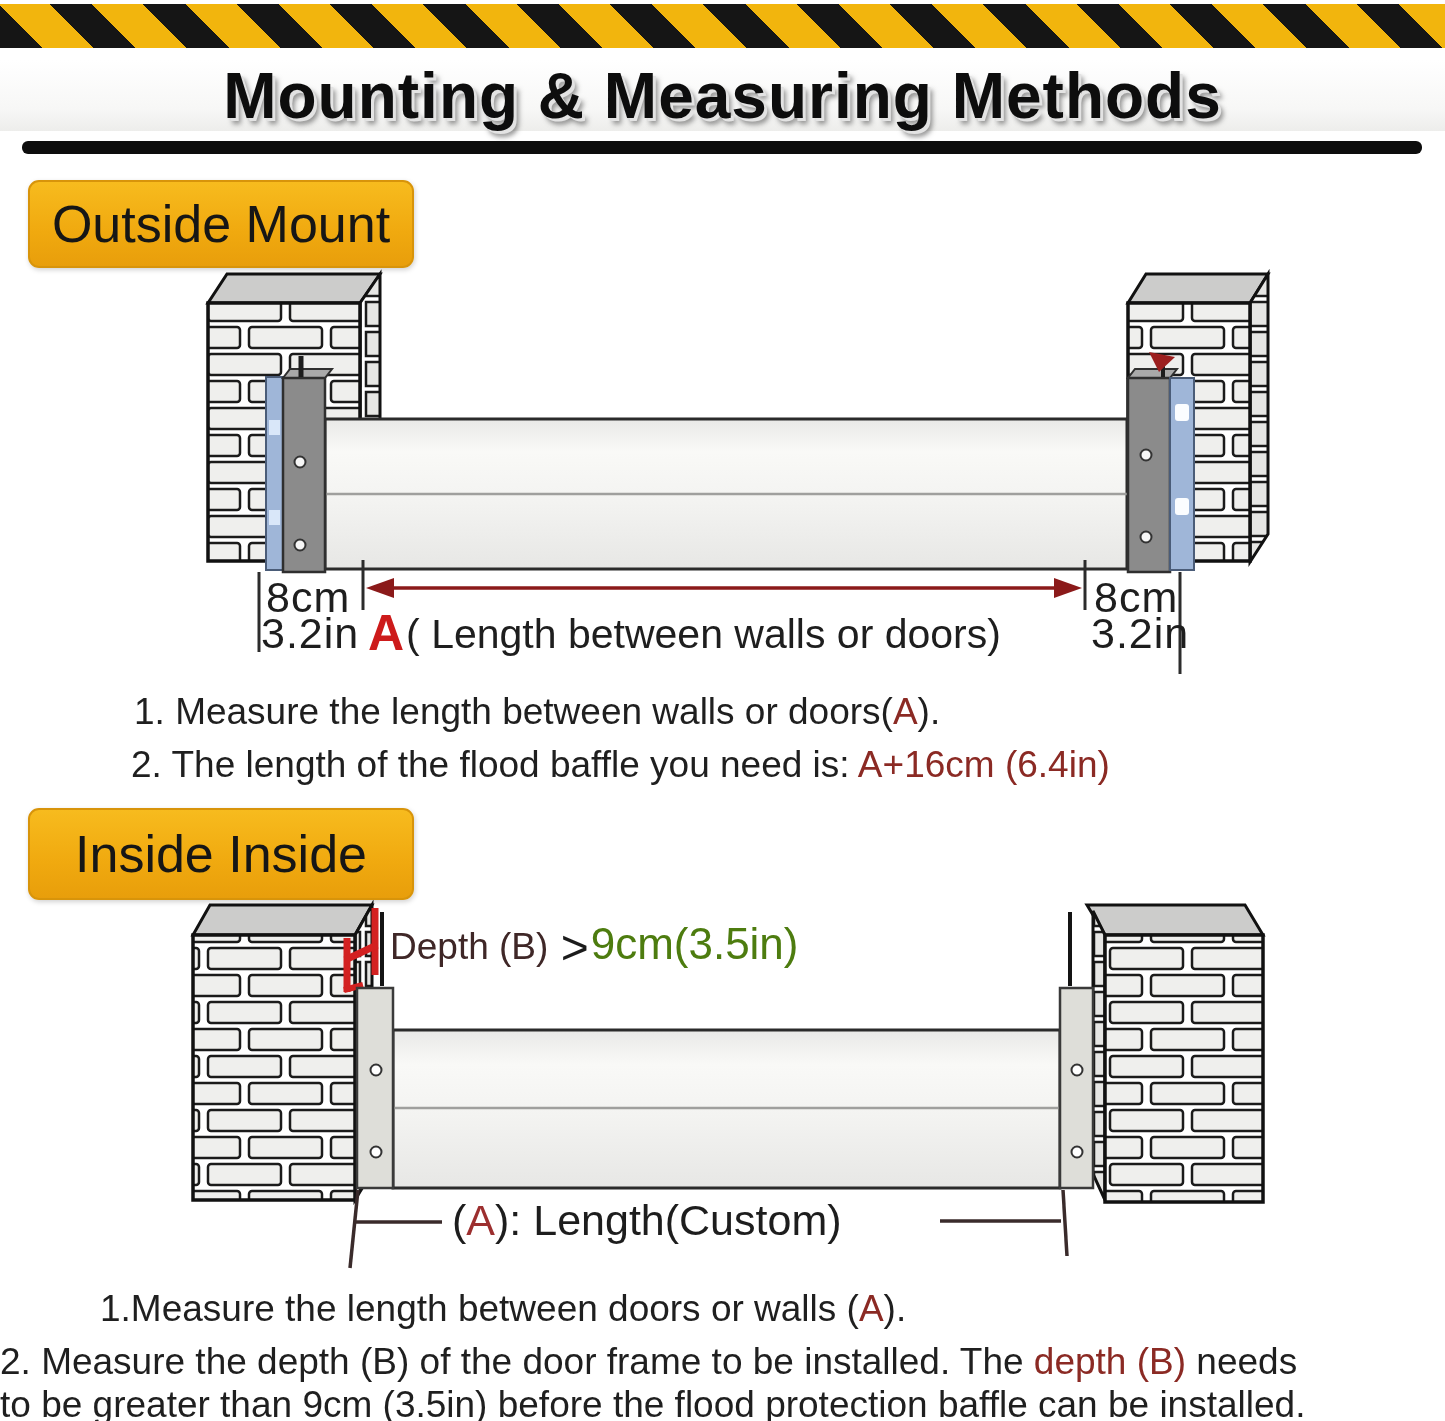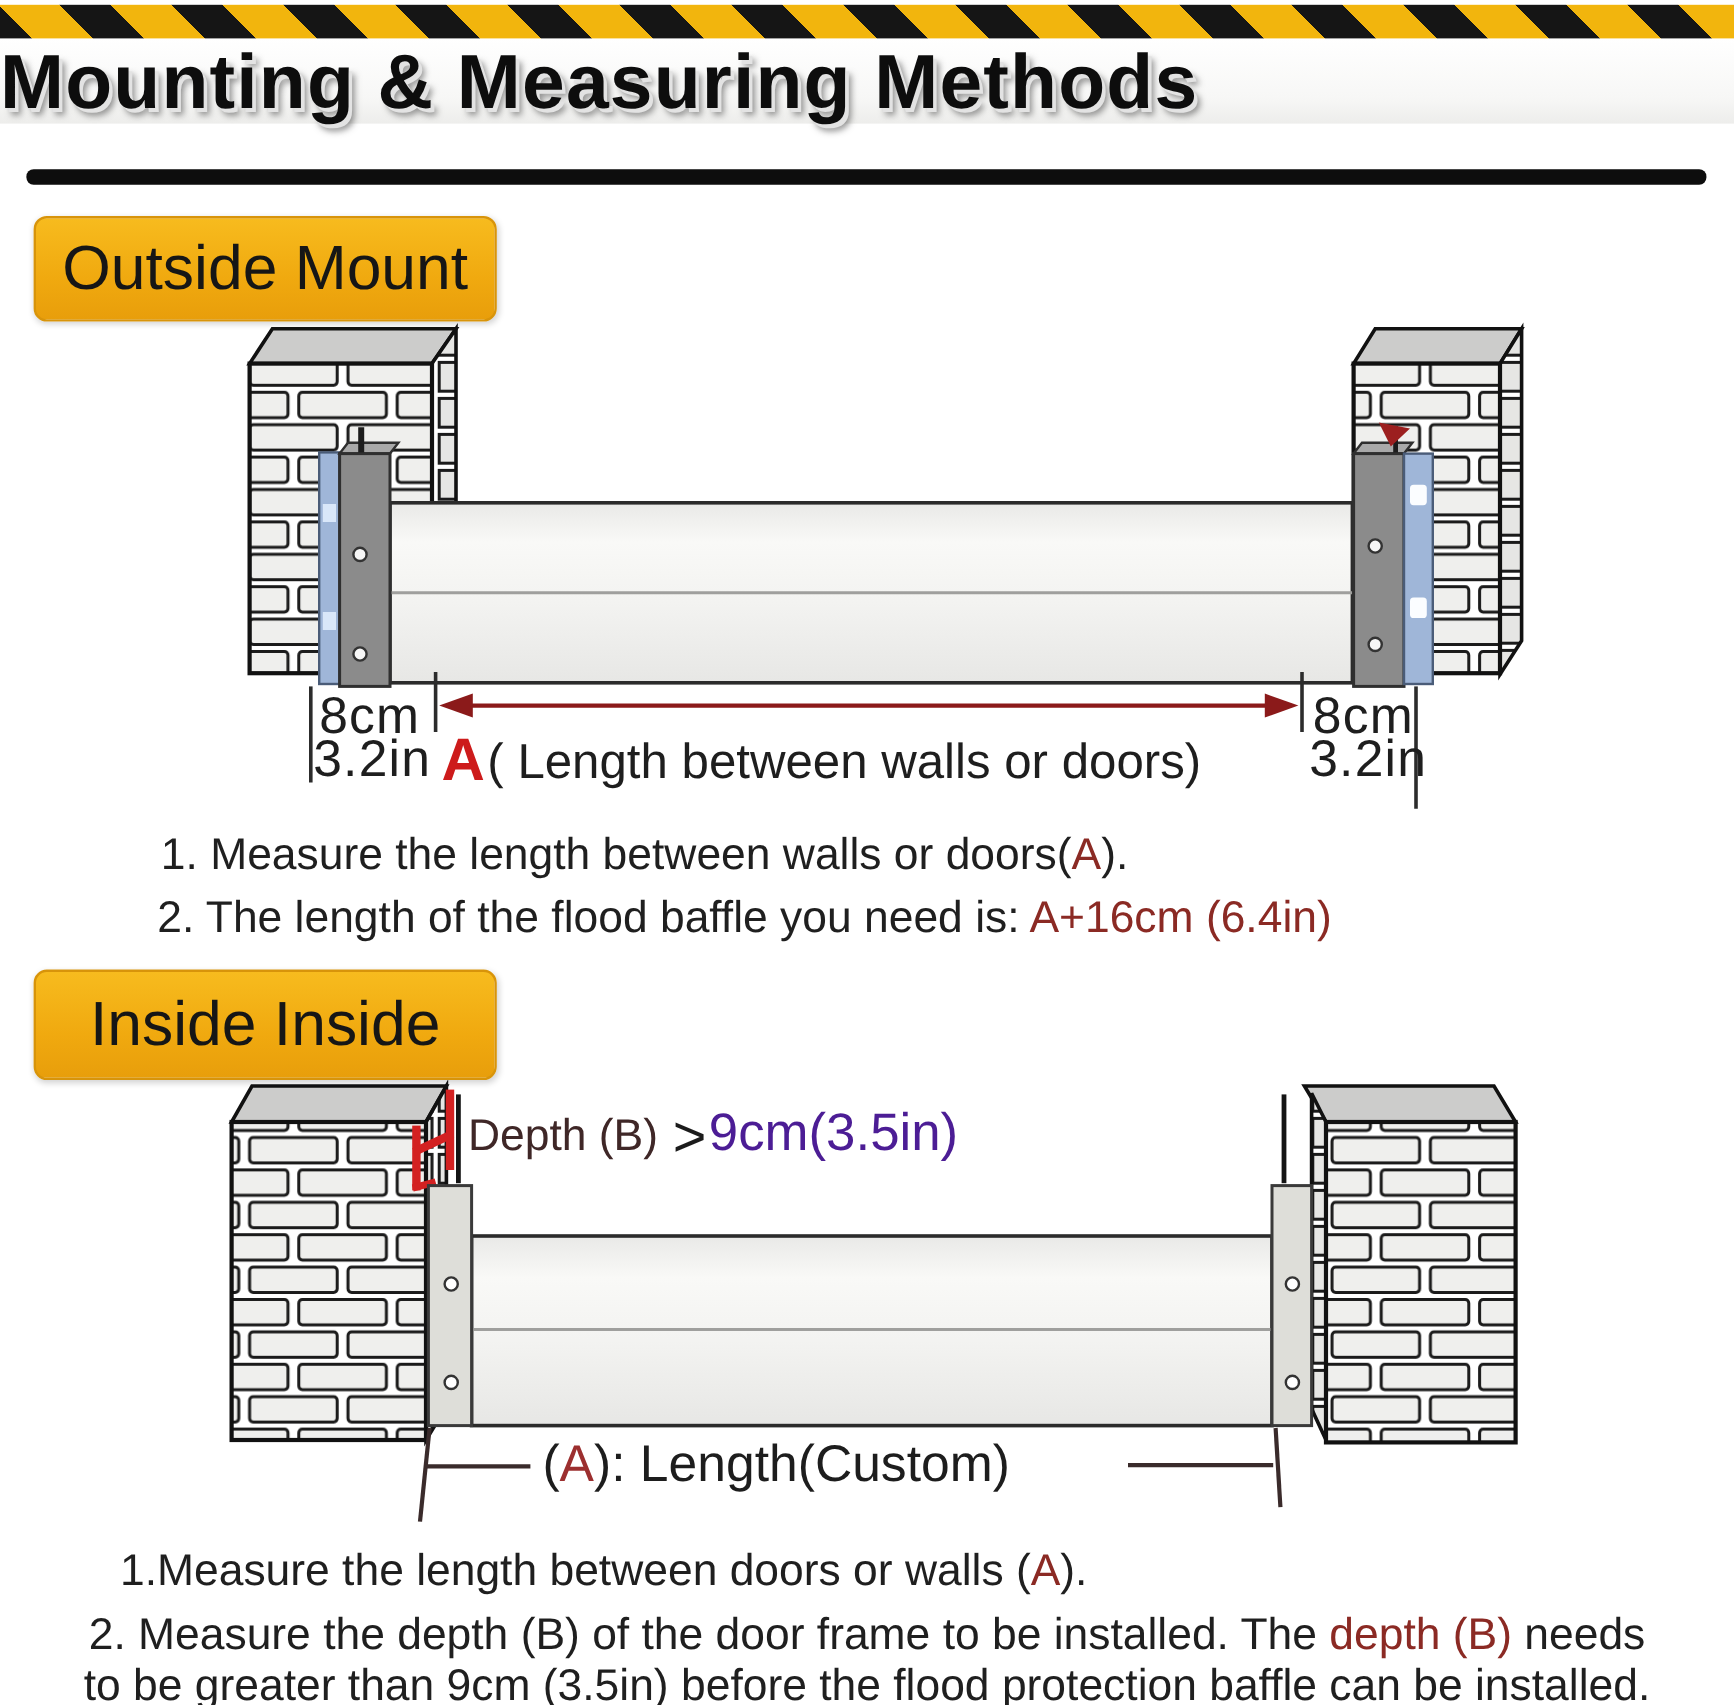--- a/index.html
+++ b/index.html
@@ -2,46 +2,46 @@
 <html><head>
 <meta charset="utf-8">
 <style>
   html,body{margin:0;padding:0;background:#ffffff;}
   .page{position:relative;width:1445px;height:1421px;background:#ffffff;overflow:hidden;
         font-family:"Liberation Sans",sans-serif;color:#1c1c1c;}
   .abs{position:absolute;}
   
   .hazard{left:0;top:4px;width:1445px;height:44px;
           background:repeating-linear-gradient(45deg,#151515 0 30px,#f2b50d 30px 66px);}
-  .titleband{left:0;top:32px;width:1445px;height:71px;
+  .titleband{left:0;top:60px;width:1445px;height:71px;
              background:linear-gradient(180deg,#ffffff 0%,#f7f7f6 70%,#ededeb 100%);
-             display:flex;align-items:center;}
+             display:flex;align-items:center;justify-content:center;}
   .title{font-size:64px;font-weight:bold;letter-spacing:1px;color:#0d0d0d;white-space:nowrap;
          text-shadow:3px 3px 0 #e3e3e3,5px 6px 5px rgba(60,60,60,.55);}
   .underline{left:22px;top:141px;width:1400px;height:13px;background:#0d0d0d;border-radius:6px;}
   
   .badge{width:382px;left:28px;display:flex;align-items:center;justify-content:center;
          background:linear-gradient(180deg,#f7bb1e 0%,#f0a90f 60%,#e89e0b 100%);
          border:2px solid #d8940a;border-radius:11px;color:#161616;font-size:52px;
          box-shadow:1px 2px 5px rgba(0,0,0,.18);white-space:nowrap;}
   .badge1{top:180px;height:84px;}
   .badge2{top:808px;height:88px;}
   
   .lbl{white-space:nowrap;line-height:1;}
   .dim{font-size:43px;color:#1e1e1e;letter-spacing:1px;}
   .spanlbl{font-size:41px;color:#1e1e1e;}
   .spanlbl .bigA{font-size:50px;font-weight:bold;color:#cd1b1b;vertical-align:-2px;letter-spacing:2px;}
   .step{font-size:37px;color:#1f1f1f;white-space:nowrap;}
   .darkred{color:#8b2a24;}
   .depthlbl{font-size:37px;color:#3f2727;}
   .depthlbl .gt{font-size:48px;color:#1b1b1b;vertical-align:-5px;padding:0 2px;}
-  .depthlbl .dval{font-size:44px;color:#4c1d95;}
+  .depthlbl .dval{font-size:44px;color:#4d7c0f;}
   .lenlbl{font-size:43px;color:#1d1d1d;text-align:center;}
   .lenlbl .redA{color:#9c2f2f;}
-  .center{left:0;width:1445px;text-align:center;white-space:nowrap;}
+  .center{left:0;width:1445px;text-align:left;white-space:nowrap;}
 </style>
 </head>
 <body>
 
 <div class="page">
 
   <div class="abs hazard"></div>
   <div class="abs titleband">
     <div class="title">Mounting &amp; Measuring Methods</div>
   </div>

